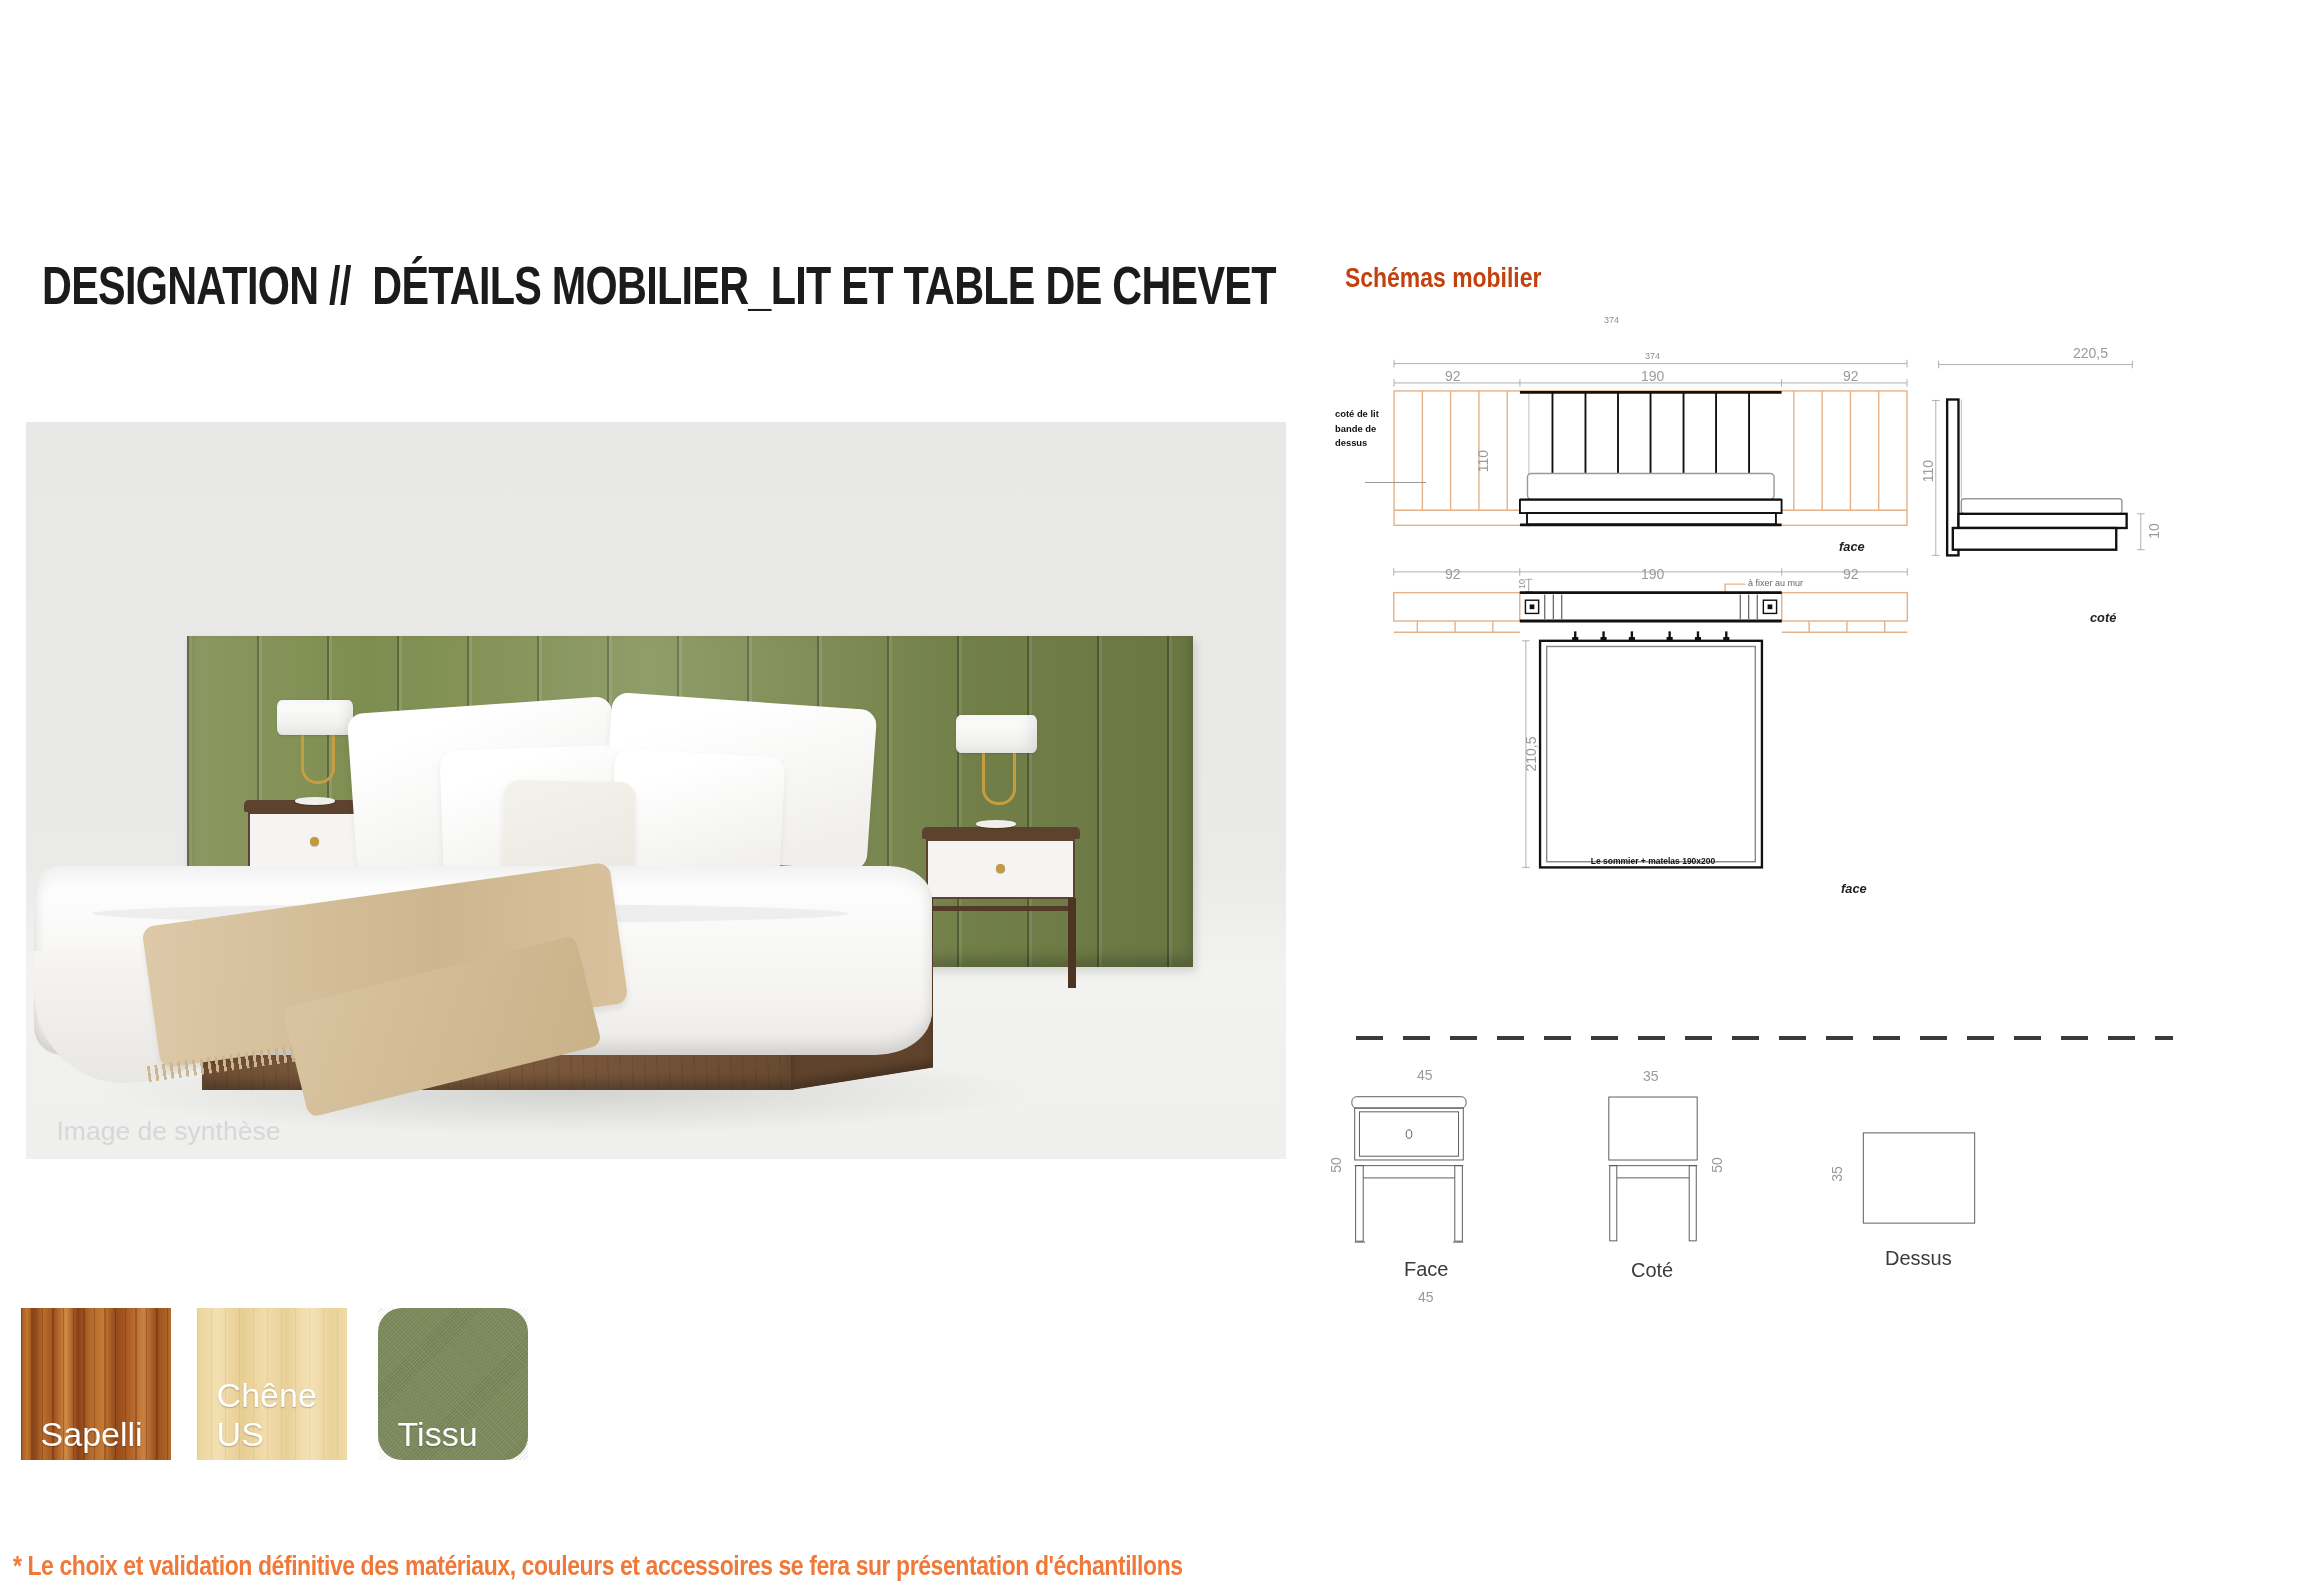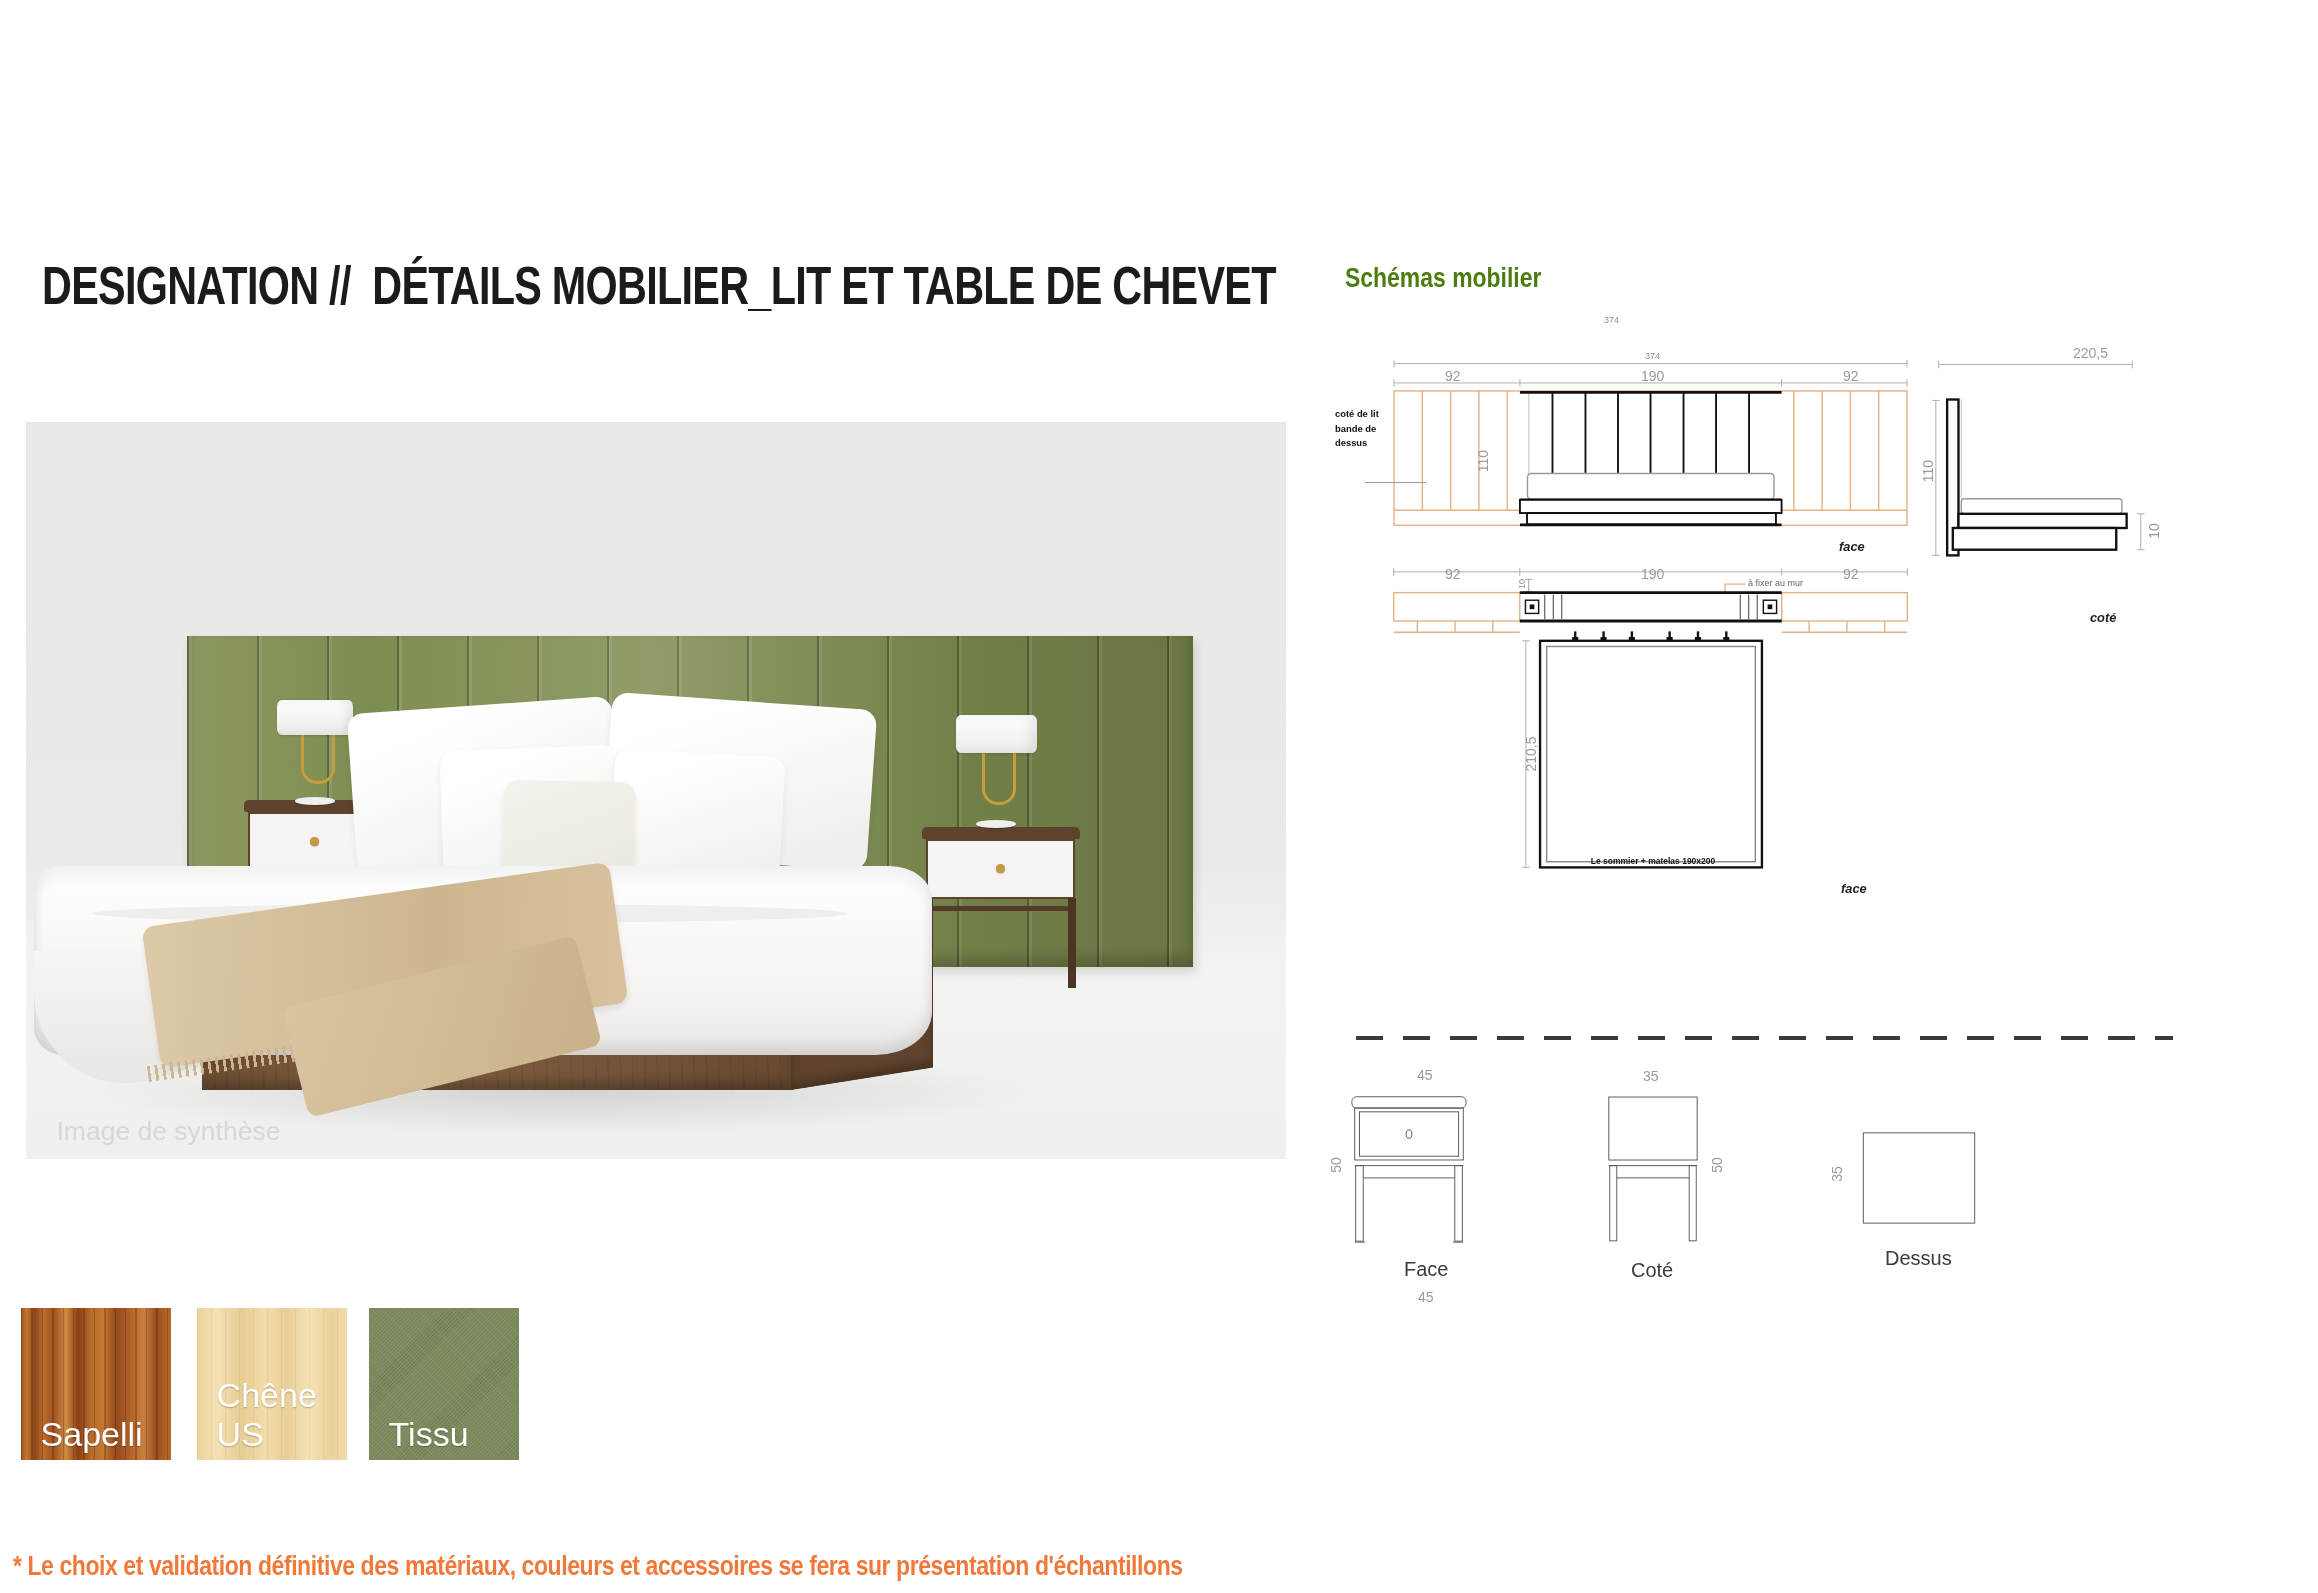--- a/index.html
+++ b/index.html
@@ -4,21 +4,21 @@
 <style>
   html,body{margin:0;padding:0;}
   body{width:2319px;height:1593px;background:#ffffff;position:relative;overflow:hidden;
        font-family:"Liberation Sans","DejaVu Sans",sans-serif;color:#1d1a1e;}
   .abs{position:absolute;}
   .cond{display:inline-block;transform:scaleX(.78);transform-origin:0 50%;white-space:pre;}
   .cond85{display:inline-block;transform:scaleX(.85);transform-origin:0 50%;white-space:pre;}
 
   
   .title{left:42px;top:255px;font-size:53px;font-weight:bold;letter-spacing:-0.9px;}
-  .schemas-heading{left:1345px;top:263px;font-size:27px;font-weight:bold;color:#4d7c0f;}
+  .schemas-heading{left:1345px;top:263px;font-size:27px;font-weight:bold;color:#c2410c;}
   .footnote{left:13.2px;top:1550px;font-size:28px;font-weight:bold;color:#f0793a;letter-spacing:-0.5px;}
 
   
   .photo{left:25.5px;top:422px;width:1260px;height:737px;overflow:hidden;
          background:linear-gradient(180deg,#e8e8e7 0%,#eaeae9 60%,#f2f2f0 74%,#efefed 100%);}
   .photo *{position:absolute;}
   .headboard{left:161px;top:214px;width:1006px;height:331px;background:#7e8d50;
      background-image:
        linear-gradient(90deg,rgba(255,255,255,.10),rgba(255,255,255,0) 18%,rgba(255,255,255,.14) 46%,rgba(0,0,0,.10) 78%,rgba(0,0,0,.16)),
        repeating-linear-gradient(90deg,rgba(0,0,0,.28) 0 1.9px,rgba(255,255,255,.10) 1.9px 4.7px,rgba(0,0,0,0) 4.7px 70px);
@@ -74,21 +74,21 @@
       background:repeating-linear-gradient(90deg,#3a3a3a 0 26.5px,rgba(0,0,0,0) 26.5px 47px);}
   .ns-cap{font-size:20px;color:#3b3b3b;}
 
   
   .swatch{top:1308px;width:150px;height:152px;}
   .swatch .label{position:absolute;left:7.6px;bottom:5.7px;font-size:34px;color:#ffffff;text-shadow:0 0.5px 1.4px rgba(0,0,0,.25);padding-left:12px;}
   .sw-sapelli{left:21px;background:linear-gradient(90deg,#a4561f 0,#c0772f 4%,#8c4418 9%,#b96d2c 15%,#a05220 22%,#d08a42 30%,#8a4015 38%,#b4682a 46%,#c57a33 55%,#93491b 63%,#ae5f26 72%,#c98140 82%,#9a4f1e 90%,#b66b2c 100%);}
   .sw-sapelli:before{content:"";position:absolute;inset:0;background:repeating-linear-gradient(90deg,rgba(60,20,0,.25) 0 1.4px,rgba(0,0,0,0) 1.4px 10.4px);}
   .sw-chene{left:197px;background:linear-gradient(90deg,#ecd49c,#f3e0b2 14%,#e7cd92 30%,#f1dcaa 45%,#e9d098 60%,#f4e2b6 75%,#ead29a 90%,#f0daa6);}
   .sw-chene:before{content:"";position:absolute;inset:0;background:repeating-linear-gradient(90deg,rgba(150,110,40,.10) 0 0.9px,rgba(0,0,0,0) 0.9px 14px);}
-  .sw-tissu{left:369px;background:#7c8a5c;}
+  .sw-tissu{left:378px;background:#7c8a5c;border-radius:24px;}
   .sw-tissu:before{content:"";position:absolute;inset:0;
      background:repeating-linear-gradient(45deg,rgba(255,255,255,.07) 0 0.9px,rgba(0,0,0,0) 0.9px 2.4px),
                 repeating-linear-gradient(-45deg,rgba(0,0,0,.08) 0 0.9px,rgba(0,0,0,0) 0.9px 2.8px);}
 </style>
 </head>
 <body>
 
 <div class="abs title"><span class="cond">DESIGNATION //  DÉTAILS MOBILIER_LIT ET TABLE DE CHEVET</span></div>
 <div class="abs schemas-heading"><span class="cond85">Schémas mobilier</span></div>
 

